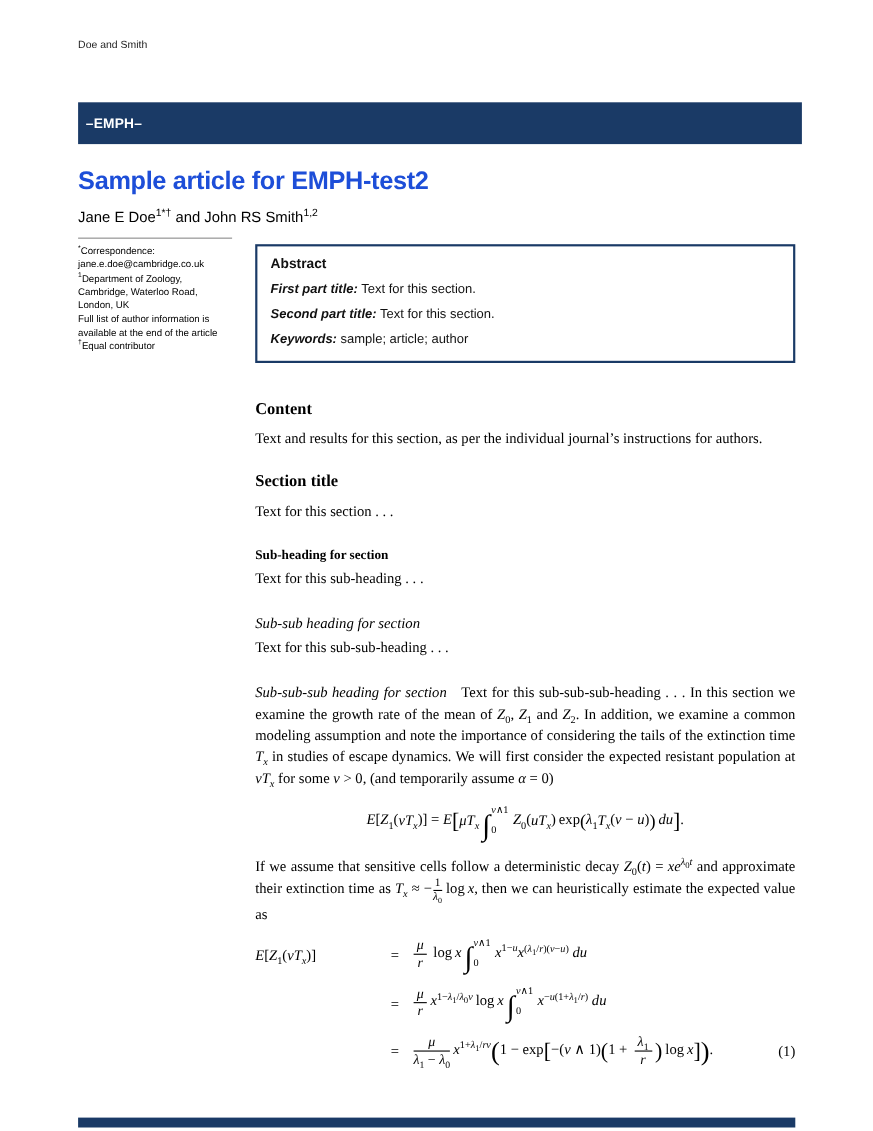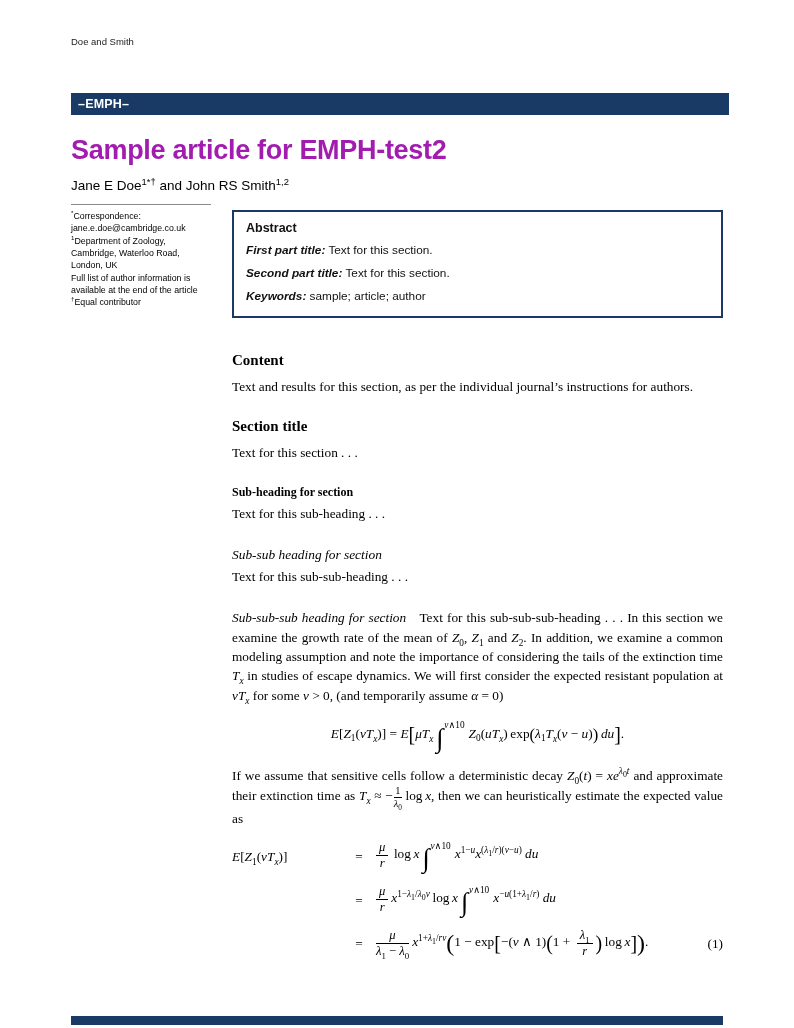--- a/index.html
+++ b/index.html
@@ -8,30 +8,30 @@
     width:794px; height:1028px; position:relative; overflow:hidden;
     font-family:"Liberation Serif","DejaVu Serif",serif; color:#111111;
   }
   .page { position:absolute; inset:0; padding:36px 65px 0 71px; }
 
   .running-head {
     font-family:"Liberation Sans","DejaVu Sans",sans-serif;
     font-size:9.5px; color:#222222;
   }
   .banner {
-    margin-top:46px; height:22px; background:var(--accent,#1a3a66);
+    margin-top:46px; height:38px; background:var(--accent,#1a3a66);
     display:flex; align-items:center; padding-left:7px;
   }
   .banner span {
     font-family:"Liberation Sans","DejaVu Sans",sans-serif;
     color:#ffffff; font-weight:bold; font-size:12.5px; letter-spacing:.2px;
   }
   .title {
     margin-top:20px; font-family:"Liberation Sans","DejaVu Sans",sans-serif;
-    font-size:27px; font-weight:bold; letter-spacing:-.3px; color:#a21caf;
+    font-size:23px; font-weight:bold; letter-spacing:-.3px; color:#1d4ed8;
   }
   .authors {
     margin-top:12px; font-family:"Liberation Sans","DejaVu Sans",sans-serif;
     font-size:13.5px; color:#000;
   }
   .author-rule { margin-top:11px; width:140px; border-top:1px solid #8a8a8a; }
 
   .meta-row { display:flex; margin-top:5px; }
   .sidebar {
     width:142px; flex:none;
@@ -60,21 +60,21 @@
   .body-par { margin:0; }
   .runin { margin-top:22px; }
 
   .eq-display { margin:16px 0 14px; text-align:center; font-size:13.3px; white-space:nowrap; }
 
   sup, sub { font-size:.7em; line-height:0; }
   sup sub, sub sup, sup sup { font-size:.85em; }
 
   .int { font-size:2em; font-style:normal; line-height:1; vertical-align:-.35em; }
   .ilim {
-    display:inline-flex; flex-direction:row; justify-content:space-between;
+    display:inline-flex; flex-direction:column; justify-content:space-between;
     height:2.9em; font-size:.7em; line-height:1; vertical-align:middle;
     margin:0 4px 0 1px; text-align:left;
   }
   .ilim .up, .ilim .lo { display:block; }
 
   .frac {
     display:inline-flex; flex-direction:column; text-align:center;
     vertical-align:middle; line-height:1.15; margin:0 3px; font-size:.95em;
   }
   .frac .num { display:block; border-bottom:1px solid #000; padding:0 3px; }

